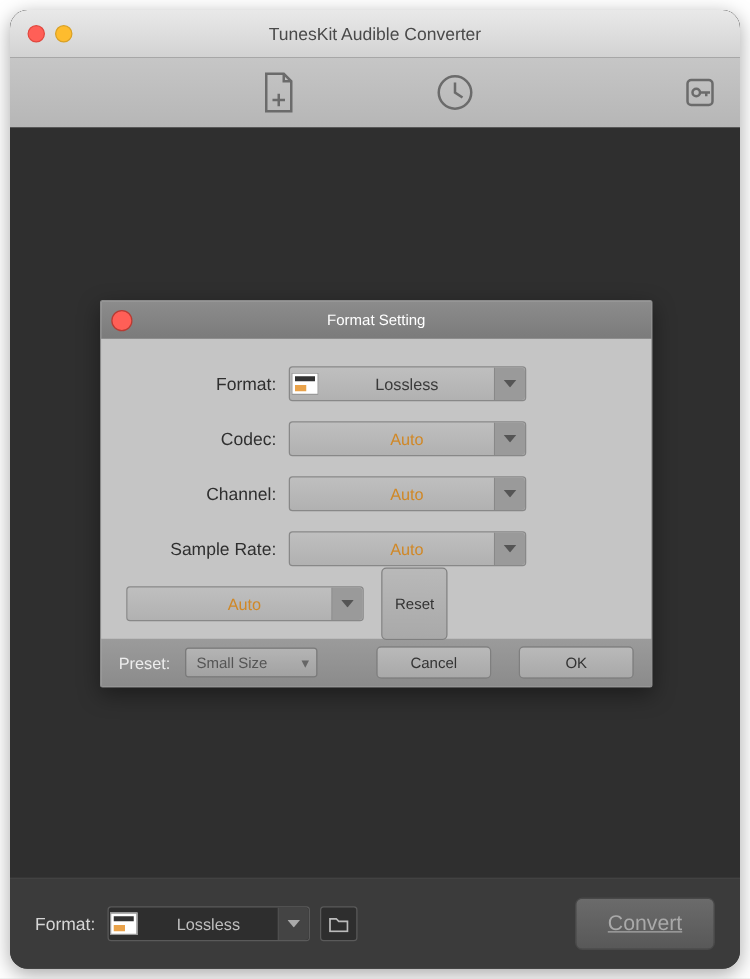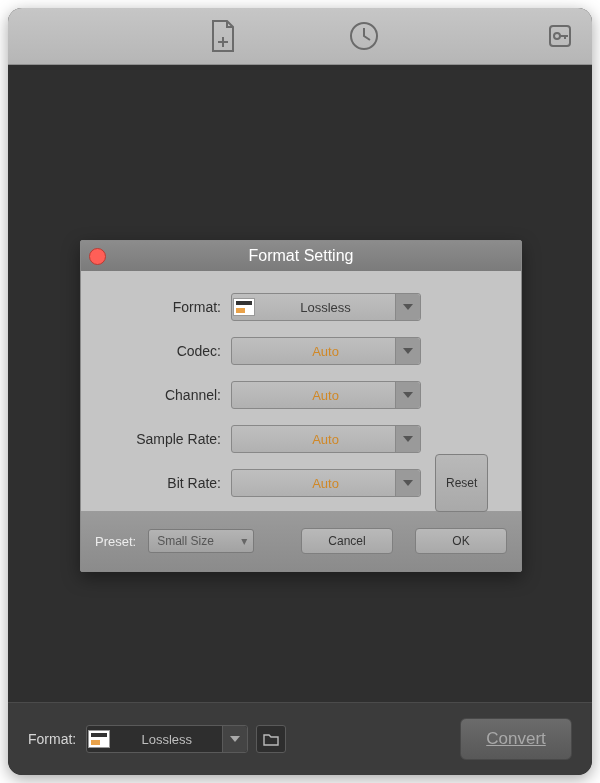--- a/index.html
+++ b/index.html
@@ -27,21 +27,21 @@
   .toolbar-gap{flex:0 0 110px;}
   .toolbar-right{margin-left:auto;margin-right:20px;color:#6b6b6b;}
   
   .content{position:absolute;top:94px;left:0;right:0;bottom:72px;background:#2f2f2f;}
   
   .modal{
     position:absolute;left:72px;top:232px;width:440px;background:#c5c5c5;border:1px solid #8a8a8a;
     border-radius:2px;box-shadow:0 6px 18px rgba(0,0,0,.4);
   }
   .modal-title{
-    height:30px;background:linear-gradient(#8c8c8c,#7b7b7b);color:#fff;font-size:16px;
+    height:30px;background:linear-gradient(#8c8c8c,#7b7b7b);color:#fff;font-size:12px;
     display:flex;align-items:center;justify-content:center;position:relative;
   }
   .modal-close{
     position:absolute;left:8px;top:7px;width:15px;height:15px;border-radius:50%;
     background:#ff5f57;border:1px solid #b83b33;cursor:pointer;
   }
   .modal-body{padding:14px 20px 6px;background:#c5c5c5;}
   .row{display:flex;align-items:center;height:44px;}
   .row-label{width:120px;text-align:right;margin-right:10px;font-size:14px;color:#2f2f2f;}
   .select{
@@ -60,21 +60,21 @@
     display:flex;align-items:center;justify-content:center;border-radius:0 3px 3px 0;
   }
   .btn{
     height:24px;padding:0 14px;background:linear-gradient(#b9b9b9,#a9a9a9);
     border:1px solid #7f7f7f;border-radius:4px;font-size:12px;color:#333;cursor:pointer;
     display:inline-flex;align-items:center;justify-content:center;
   }
   .btn.small{padding:16px 10px;}
   .modal-footer{
     height:38px;background:linear-gradient(#9b9b9b,#8b8b8b);display:flex;align-items:center;
-    padding:11px 14px;gap:8px;
+    padding:0 14px;gap:8px;
   }
   .footer-label{color:#ededed;font-size:13px;margin-right:4px;}
   .preset-select{
     width:104px;height:22px;background:linear-gradient(#b4b4b4,#a2a2a2);border:1px solid #7a7a7a;
     border-radius:3px;display:flex;align-items:center;font-size:12px;color:#555;
   }
   .preset-select span{flex:1;padding-left:8px;}
   .preset-arrow{width:18px;text-align:center;color:#666;}
   
   .bottombar{
@@ -106,20 +106,27 @@
   }
   .lossless-icon::after{
     content:"";position:absolute;bottom:2px;left:2px;width:9px;height:5px;background:#e9a24a;
   }
 </style>
 </head>
 <body>
 
 <div class="window">
 
+  <div class="titlebar">
+    <div class="traffic">
+      <div class="dot red"></div>
+      <div class="dot yellow"></div>
+    </div>
+    <div class="title">TunesKit Audible Converter</div>
+  </div>
 
   <div class="toolbar">
     <div class="toolbar-spacer"></div>
     <div class="toolbar-icon">
       <svg width="30" height="34" viewBox="0 0 30 34" fill="none" stroke="#6b6b6b" stroke-width="2">
         <path d="M5 2h14l6 6v24H5z"></path>
           <path d="M19 2v6h6"></path>
         <path d="M15 18v10M10 23h10" stroke-width="2"></path>
       </svg>
     </div>
@@ -196,21 +203,20 @@
           <div class="sel-value brand">Auto</div>
           <div class="sel-arrow">
             <svg width="10" height="6" viewBox="0 0 10 6">
                 <path d="M0 0l5 6 5-6z" fill="#555"></path>
               </svg>
           </div>
         </div>
       </div>
 
       <div class="row">
-        <div class="row-label">Bit Rate:</div>
         <div class="select">
           <div class="select-icon"></div>
           <div class="sel-value brand">Auto</div>
           <div class="sel-arrow">
             <svg width="10" height="6" viewBox="0 0 10 6">
                 <path d="M0 0l5 6 5-6z" fill="#555"></path>
               </svg>
           </div>
         </div>
         <div style="width:14px"></div>

